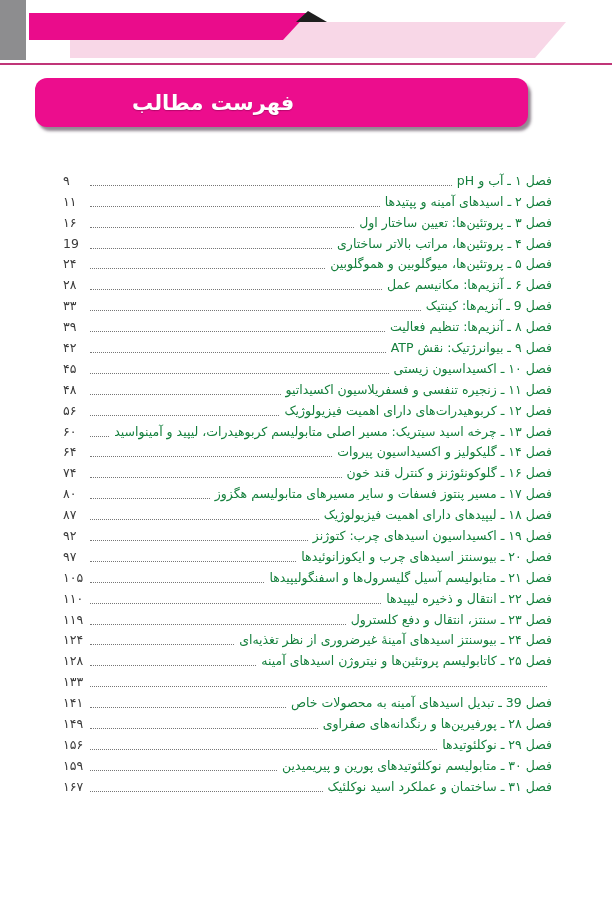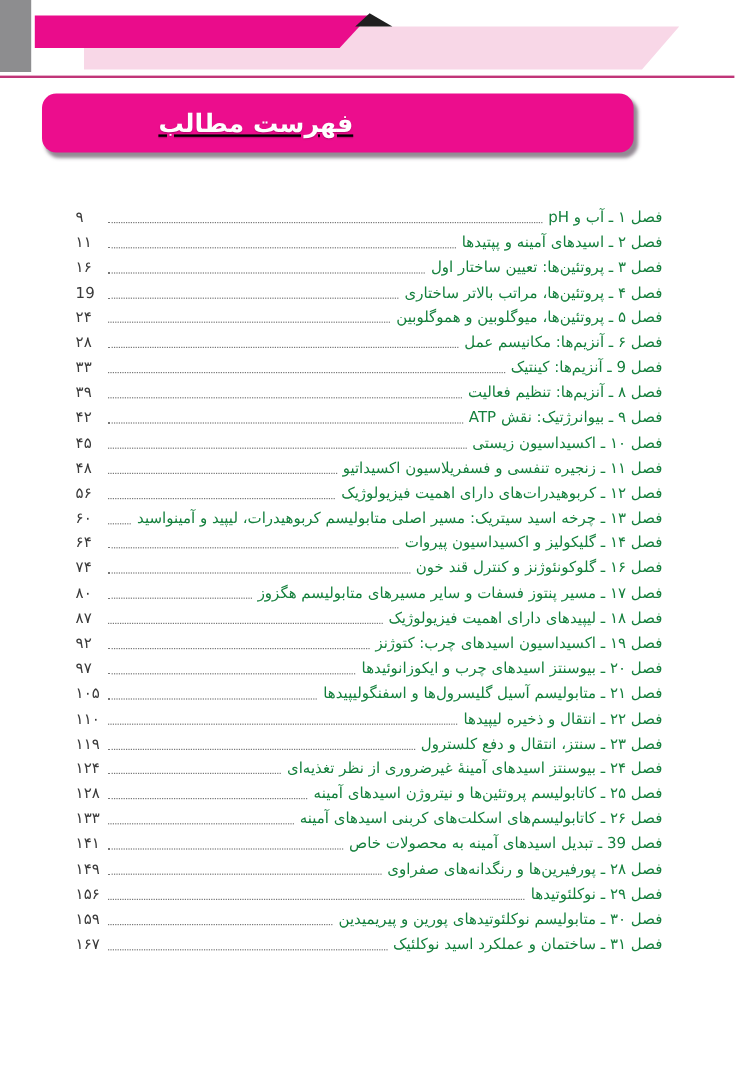--- a/index.html
+++ b/index.html
@@ -8,21 +8,21 @@
     background:#ffffff;
     font-family:"DejaVu Sans","Liberation Sans",sans-serif;
   }
   
   .header-art{position:absolute;top:0;left:0;width:615px;height:70px;}
   
   .banner{
     position:absolute;left:35px;top:78px;width:493px;height:49px;
     background:#ec0d8d;border-radius:12px;
     box-shadow:3px 4px 3px rgba(128,116,128,.85);
-    display:flex;align-items:center;text-decoration:underline;
+    display:flex;align-items:center;
   }
   .banner-title{
     margin-left:97px;color:#ffffff;font-size:21px;font-weight:bold;
     direction:rtl;letter-spacing:.5px;
     text-shadow:0 1px 1px rgba(120,0,70,.45);
   }
   
   .toc{
     position:absolute;top:168px;left:63px;width:489px;
   }
@@ -201,21 +201,20 @@
 
   <div class="toc-row">
     <span class="page-num">۱۲۸</span>
     <span class="leader"></span>
     <span class="chapter-title">فصل ۲۵ ـ کاتابولیسم پروتئین‌ها و نیتروژن اسیدهای آمینه</span>
   </div>
 
   <div class="toc-row">
     <span class="page-num">۱۳۳</span>
     <span class="leader"></span>
-    <span class="chapter-title">فصل ۲۶ ـ کاتابولیسم‌های اسکلت‌های کربنی اسیدهای آمینه</span>
   </div>
 
   <div class="toc-row">
     <span class="page-num">۱۴۱</span>
     <span class="leader"></span>
     <span class="chapter-title">فصل 39 ـ تبدیل اسیدهای آمینه به محصولات خاص</span>
   </div>
 
   <div class="toc-row">
     <span class="page-num">۱۴۹</span>

